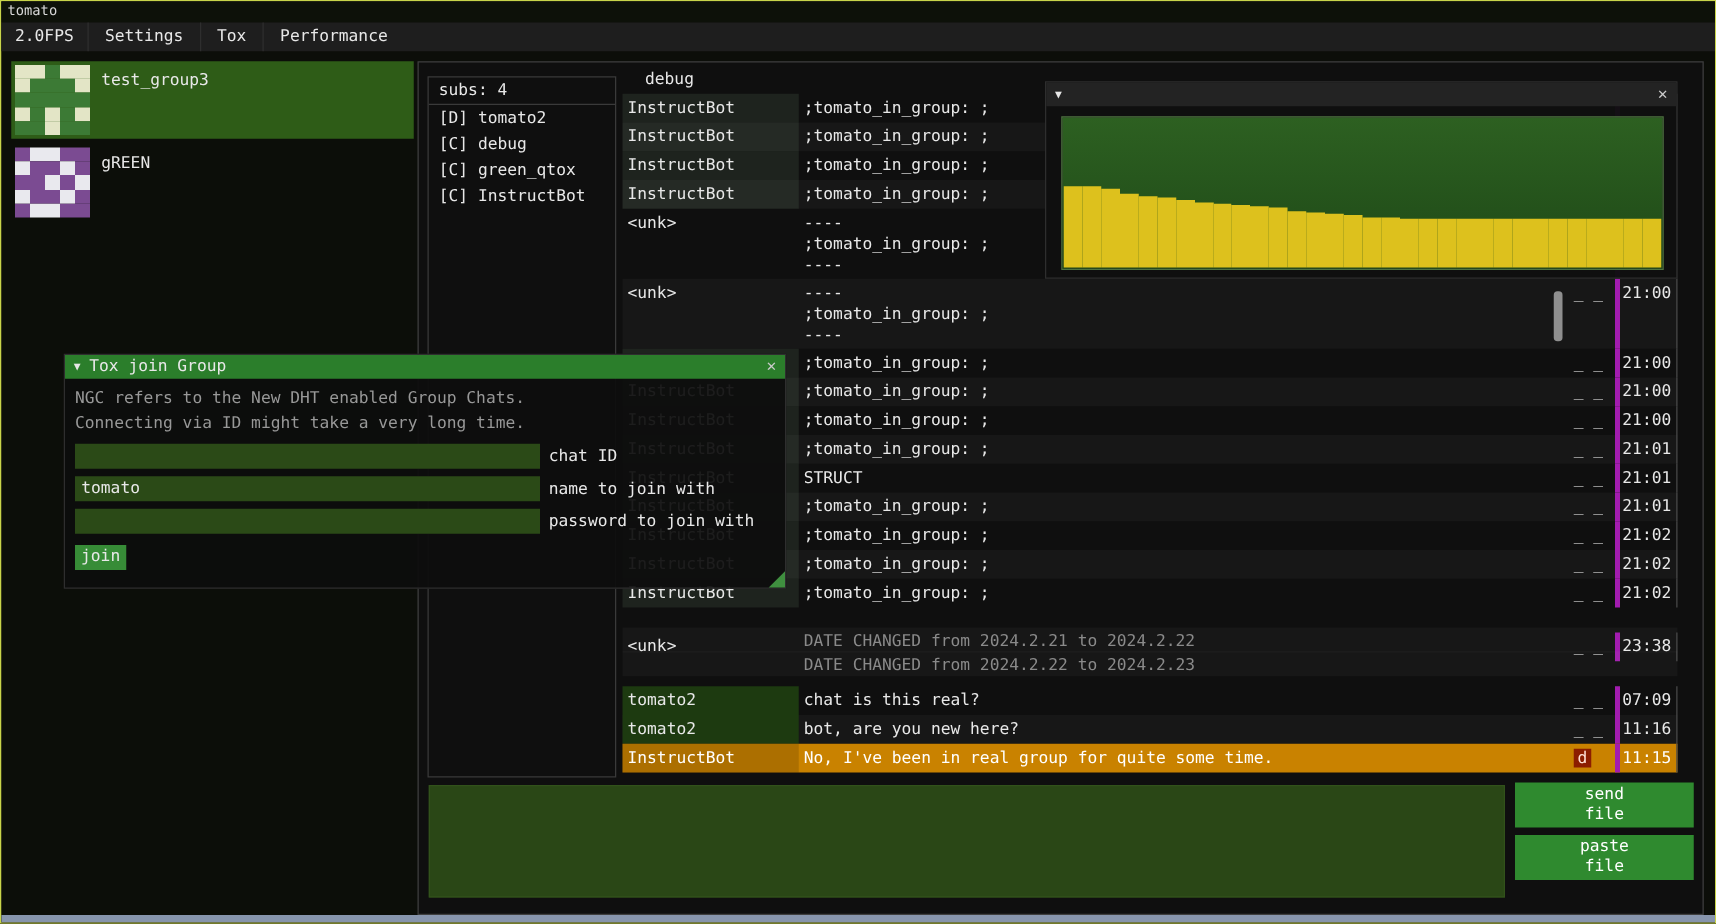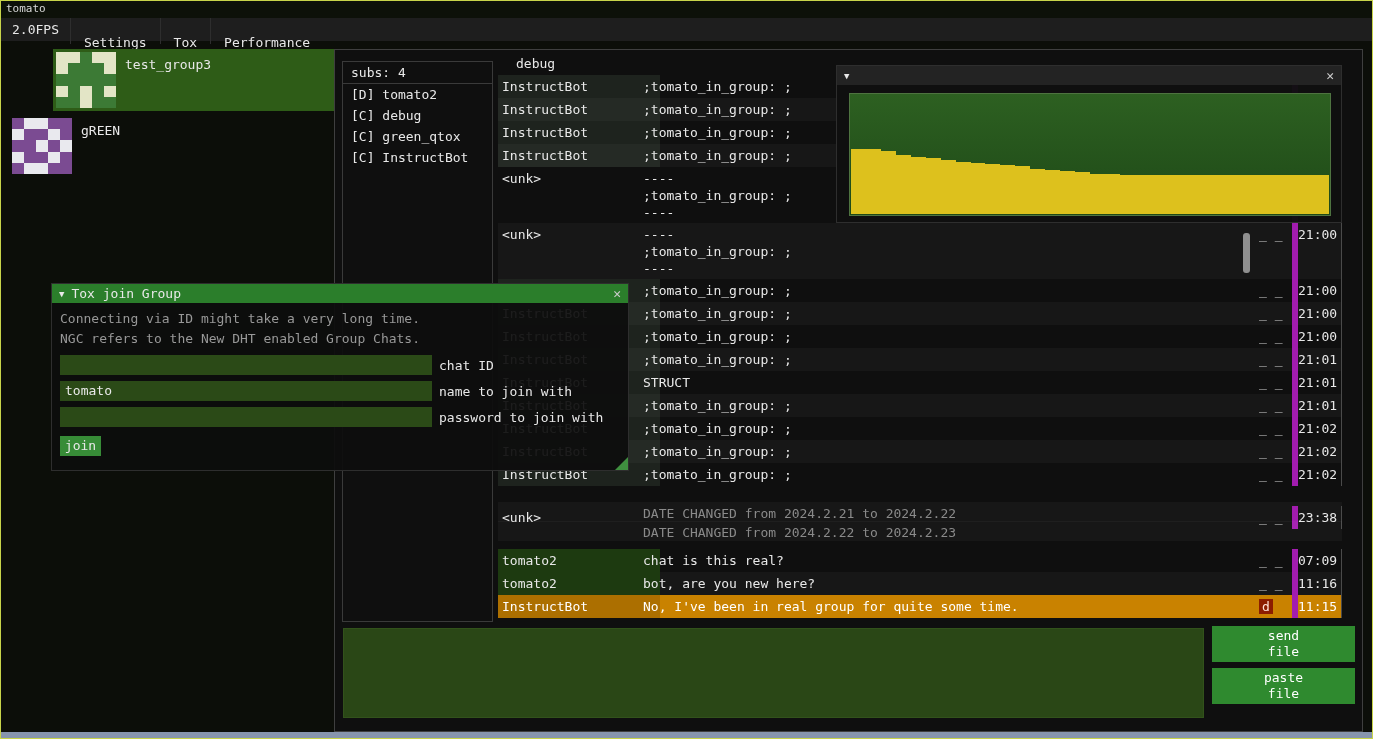--- a/index.html
+++ b/index.html
@@ -8,21 +8,21 @@
 
   .screen { position:relative; width:1373px; height:739px; background:#0c0e09;
             border:1px solid #c8d44a; overflow:hidden; }
 
   .titlebar { position:absolute; left:0; top:0; right:0; height:17px; background:#0d1109;
               font-size:11px; line-height:16px; padding-left:5px; color:#d8d8d8; }
   .menubar { position:absolute; left:0; top:17px; right:0; height:23px; background:#1e1e1e;
              display:flex; align-items:stretch; }
   .menubar span { line-height:23px; }
   .fps { padding:0 11px; }
-  .menu-item { padding:13px 13px; border-left:1px solid #2e2e2e; cursor:default; }
+  .menu-item { padding:0 13px; border-left:1px solid #2e2e2e; cursor:default; }
   .bottom-strip { position:absolute; left:0; bottom:0; right:0; height:6px; background:#8795ad; }
 
   
   .group-item { position:absolute; left:8px; width:322px; height:62px; display:flex; gap:9px; padding:3px; }
   .group-item.selected { background:#2e5c17; }
   .avatar { width:60px; height:56px; display:grid; grid-template-columns:repeat(5,1fr);
             grid-template-rows:repeat(5,1fr); flex:0 0 auto; }
   .group-label { padding-top:5px; }
 
   
@@ -31,24 +31,24 @@
   .subs-panel { position:absolute; left:7px; top:11px; width:151px; height:561px; border:1px solid #3a3a3a; }
   .subs-header { padding:3px 8px; border-bottom:1px solid #3a3a3a; }
   .subs-item { padding:1px 8px; line-height:19px; white-space:pre; }
 
   .chat-tab { position:absolute; left:181px; top:5px; line-height:18px; }
 
   .chat-row { position:absolute; left:163px; width:844px; }
   .chat-row.even { background:rgba(255,255,255,0.035); }
   .chat-row .cell { position:absolute; top:0; bottom:0; padding-top:3px; line-height:17px;
                     overflow:hidden; white-space:pre; }
-  .name-cell  { left:0; width:162px; padding-left:4px; }
+  .name-cell  { left:0; width:141px; padding-left:4px; }
   .text-cell  { left:141px; width:616px; padding-left:4px; }
   .flags-cell { left:757px; width:37px; padding-left:4px; color:#cfcfcf; }
-  .time-cell  { left:794px; width:50px; border-left:6px solid #a21caf; border-right:1px solid #4a4a4a;
+  .time-cell  { left:794px; width:50px; border-left:4px solid #a21caf; border-right:1px solid #4a4a4a;
                 text-align:right; padding-right:4px; }
   .date-cell  { left:141px; width:616px; padding-left:4px; color:#8a8a8a; }
   .nc-instructbot { background:rgba(130,165,130,0.14); }
   .nc-tomato2 { background:#1d3a10; }
   .chat-row.hl { background:#c98200; }
   .chat-row.hl .cell { color:#fff; }
   .chat-row.hl .name-cell { background:rgba(0,0,0,0.14); }
   .flag-badge { background:#8c1d00; padding:0 3px; color:#ffe2d6; }
   .scroll-thumb { position:absolute; left:908px; top:183px; width:7px; height:40px;
                   background:#8f8f8f; border-radius:3px; }
@@ -100,21 +100,21 @@
   <div class="menubar">
     <span class="fps">2.0FPS</span>
     <span id="menu-items" style="display:flex">
         <span class="menu-item">Settings</span>
         <span class="menu-item">Tox</span>
         <span class="menu-item">Performance</span>
       </span>
   </div>
 
   <div id="group-list">
-      <div class="group-item selected" style="top: 48px; margin-left: 44px;">
+      <div class="group-item selected" style="top: 48px;">
         <div class="avatar">
           <div style="background: rgb(227, 229, 198);"></div>
           <div style="background: rgb(227, 229, 198);"></div>
           <div style="background: rgb(60, 122, 53);"></div>
           <div style="background: rgb(227, 229, 198);"></div>
           <div style="background: rgb(227, 229, 198);"></div>
           <div style="background: rgb(227, 229, 198);"></div>
           <div style="background: rgb(60, 122, 53);"></div>
           <div style="background: rgb(60, 122, 53);"></div>
           <div style="background: rgb(60, 122, 53);"></div>
@@ -319,22 +319,22 @@
       </div>
   </div>
 
   <div class="join-window">
     <div class="win-title green">
       <span class="arrow">▼</span>
       <span>Tox join Group</span>
       <span class="close">✕</span>
     </div>
     <div class="join-body">
+      <div class="info">NGC refers to the New DHT enabled Group Chats.</div>
       <div class="info">Connecting via ID might take a very long time.</div>
-      <div class="info">NGC refers to the New DHT enabled Group Chats.</div>
       <div id="join-fields">
           <div class="field-row">
             <div class="field-input"></div>
             <div class="field-label">chat ID</div>
           </div>
           <div class="field-row">
             <div class="field-input">tomato</div>
             <div class="field-label">name to join with</div>
           </div>
           <div class="field-row">

